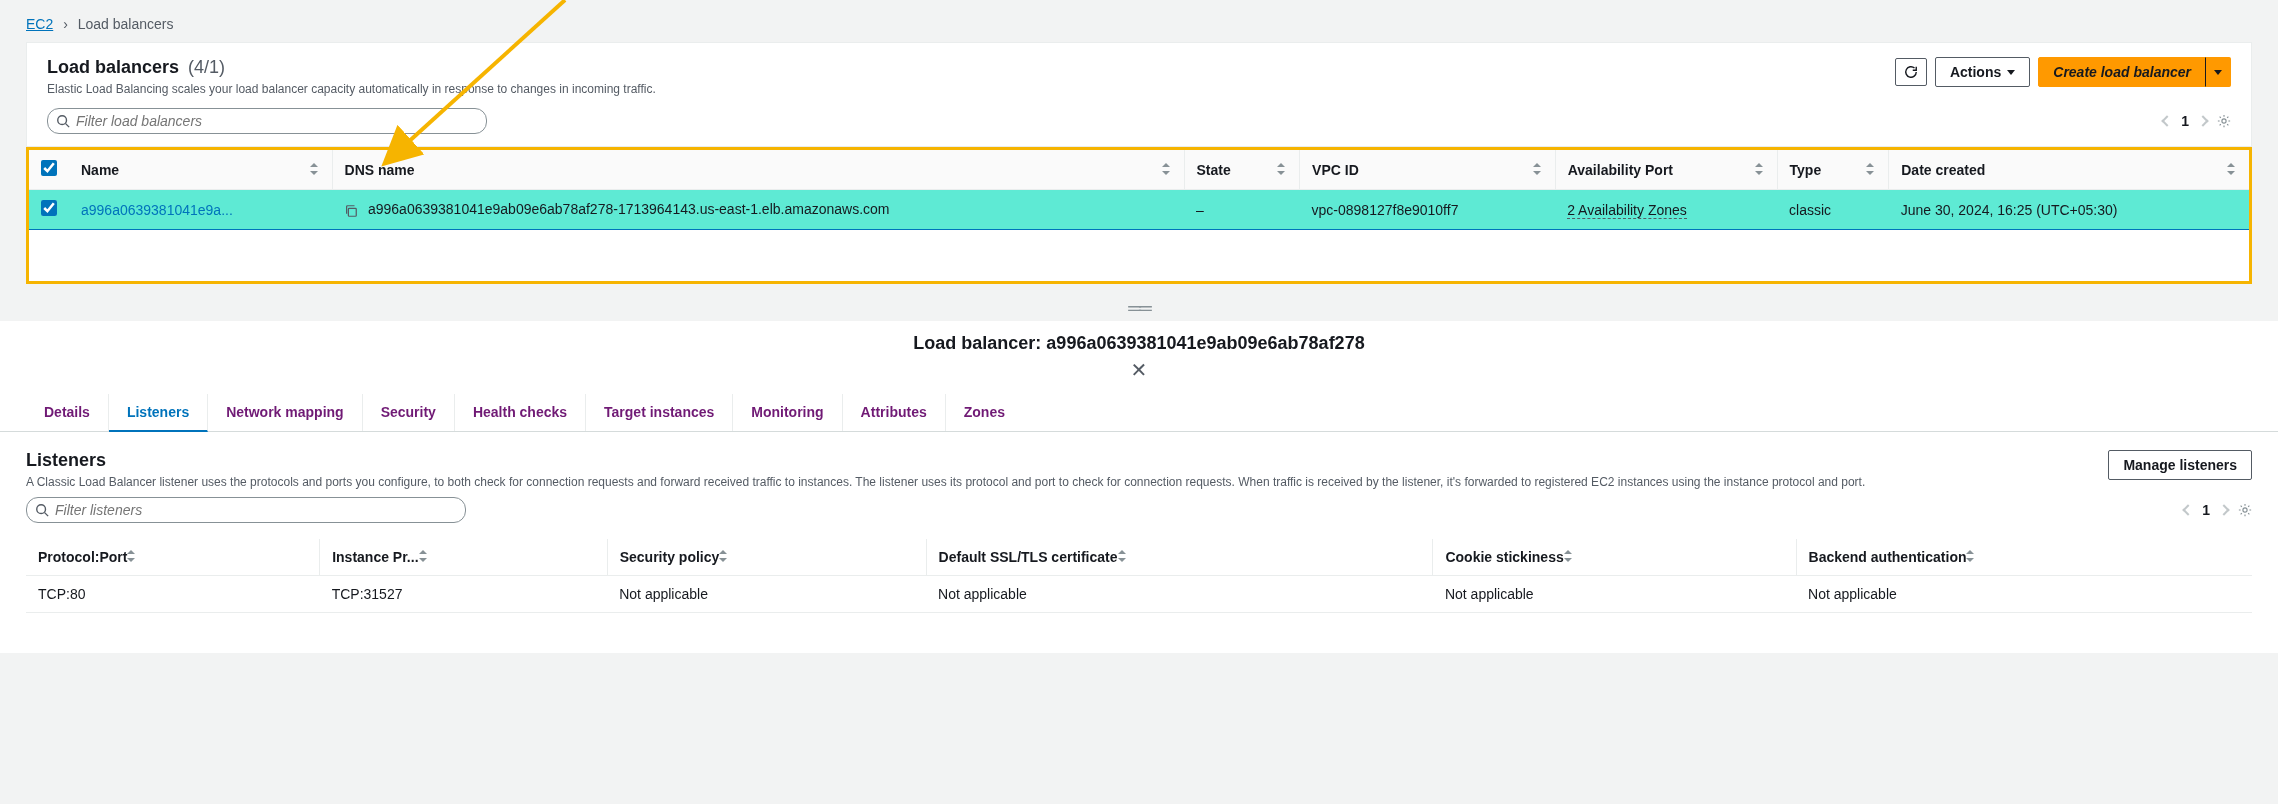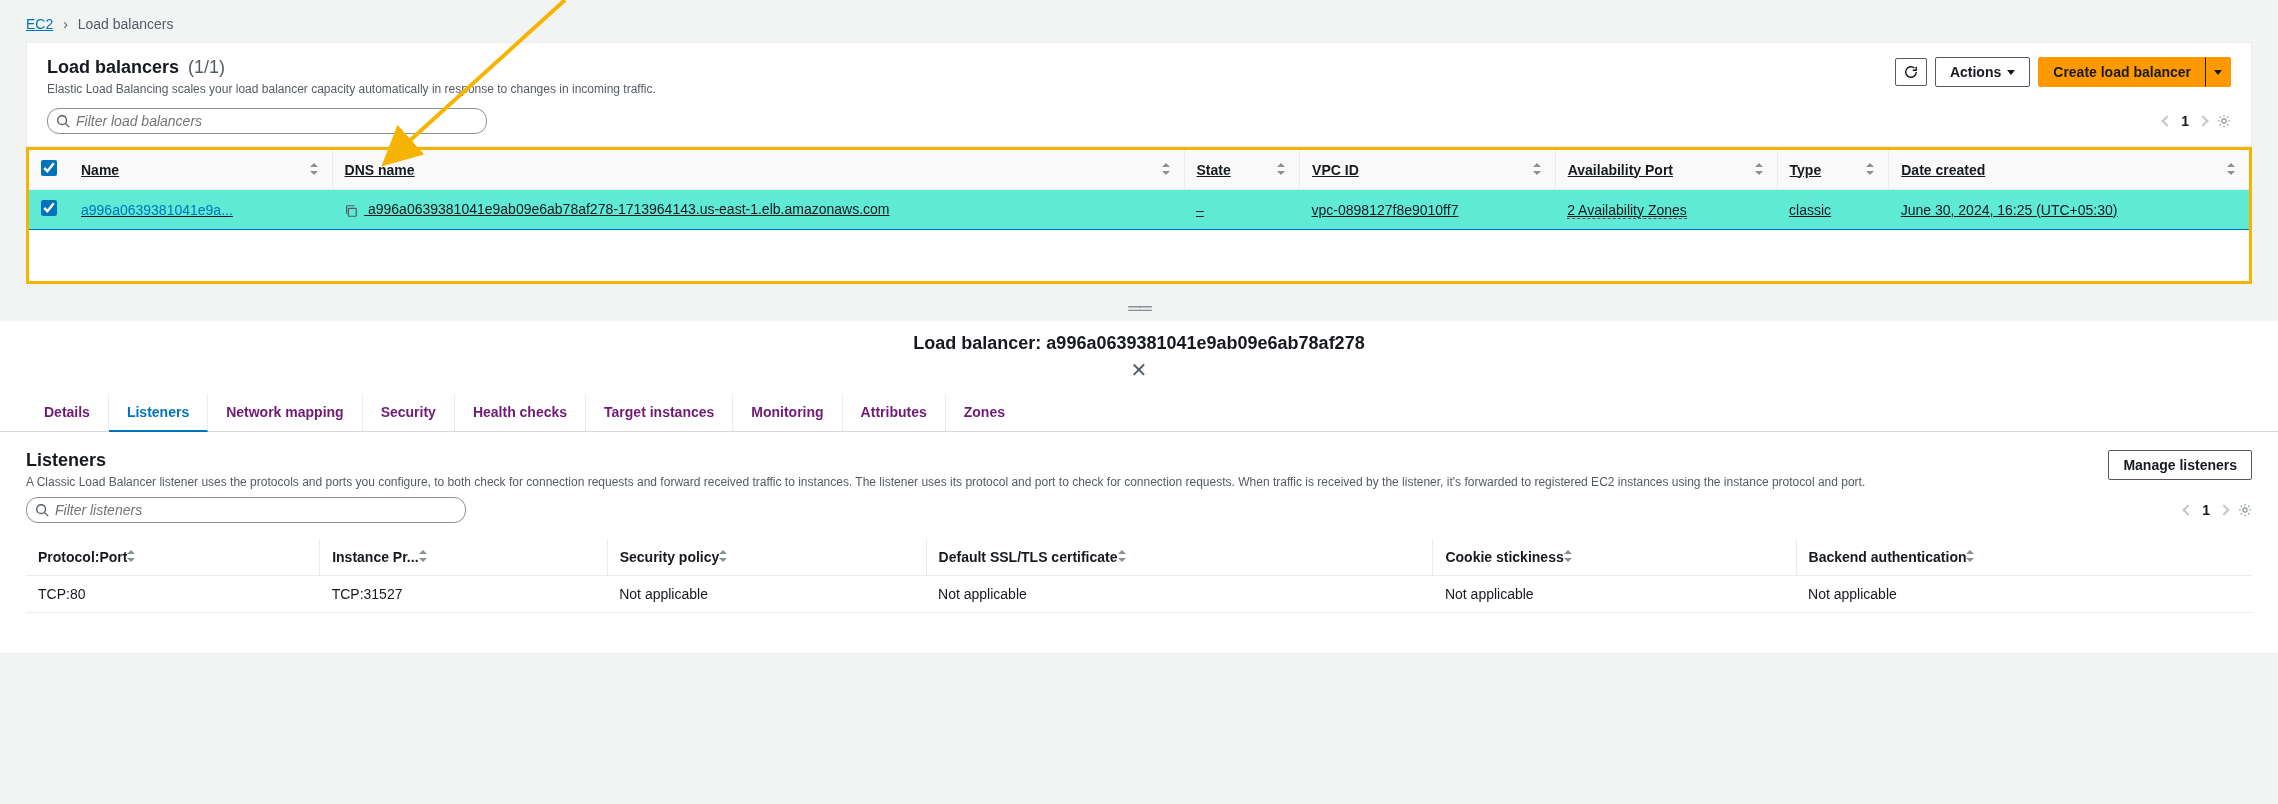--- a/index.html
+++ b/index.html
@@ -13,37 +13,37 @@
 
   .top-area { background:#fff; border:1px solid #eaeded; margin:0 26px; }
   .header-row { display: flex; align-items: flex-start; padding: 14px 20px 4px 20px; }
   .header-left { flex: 1; }
   .title { font-size: 18px; font-weight: 700; }
   .title .count { font-weight: 400; color: #545b64; margin-left: 4px; }
   .subtitle { font-size: 12px; color: #545b64; margin-top: 4px; }
   .header-actions { display: flex; gap: 8px; align-items: center; }
   .btn { display: inline-flex; align-items: center; gap: 6px; border: 1px solid #545b64; background: #fff; color: #16191f; font-weight: 700; font-size: 14px; padding: 6px 14px; cursor: pointer; border-radius: 2px; }
   .btn.icon-only { padding: 6px 8px; }
-  .btn.primary { background: #ff9900; border-color: #ff9900; color: #16191f; }
+  .btn.primary { background: #ff9900; border-color: #ff9900; color: #16191f; font-style: italic; }
   .btn.dropdown-split { padding: 6px 8px; border-left: 1px solid #16191f; }
   .btn-group { display:inline-flex; }
   .btn-group .btn { border-radius: 2px 0 0 2px; }
   .btn-group .btn + .btn { border-radius: 0 2px 2px 0; margin-left:-1px; }
   .caret { width:0;height:0;border-left:4px solid transparent;border-right:4px solid transparent;border-top:5px solid currentColor; display:inline-block;}
   .refresh-icon { width:14px; height:14px; }
 
   .filter-row { display:flex; align-items:center; padding: 8px 20px 12px; gap:10px; }
   .filter-box { display:flex; align-items:center; border:1px solid #879196; width:440px; padding:4px 8px; gap:6px; border-radius:12px; }
   .filter-box input { border:none; outline:none; font-size:14px; flex:1; font-style: italic; color:#687078; background:transparent; }
   .pager { margin-left:auto; display:flex; align-items:center; gap:10px; color:#545b64; }
   .pager .num { color:#16191f; font-weight:700; }
   .pager svg { width:14px; height:14px; stroke:#879196; }
   .gear { width:16px; height:16px; stroke:#545b64; cursor:pointer; }
 
-  .table-wrap { padding: 0 0 11px 0; text-decoration: underline; }
+  .table-wrap { padding: 0 0 11px 0; }
   table.lb { width:100%; border-collapse: collapse; }
   table.lb th { text-align:left; font-size:14px; font-weight:700; padding:10px 12px; border-bottom:1px solid #eaeded; color:#16191f; background:#fafafa; white-space:nowrap; }
   table.lb th.sep { border-left:1px solid #eaeded; }
   table.lb th .sort { float:right; margin-left:8px; }
   .sort-icon { display:inline-block; width:10px; height:12px; position:relative; }
   .sort-icon::before { content:""; position:absolute; top:0; left:0; border-left:4px solid transparent; border-right:4px solid transparent; border-bottom:4px solid #879196;}
   .sort-icon::after { content:""; position:absolute; bottom:0; left:0; border-left:4px solid transparent; border-right:4px solid transparent; border-top:4px solid #879196;}
   table.lb td { padding:10px 12px; font-size:14px; border-bottom:1px solid #eaeded; white-space:nowrap; }
   table.lb tr.selected td { background:#5eead4; border-top:1px solid #0073bb; border-bottom:1px solid #0073bb; }
   .chk { width:16px; height:16px; accent-color:#0073bb; }
@@ -93,21 +93,21 @@
   <a>EC2</a>
   <span class="sep">›</span>
   <span>Load balancers</span>
 </div>
 
 <div class="top-area">
   <div class="header-row">
     <div class="header-left">
       <div class="title">
         <span>Load balancers</span>
-        <span class="count">(1/1)</span>
+        <span class="count">(4/1)</span>
       </div>
       <div class="subtitle">Elastic Load Balancing scales your load balancer capacity automatically in response to changes in incoming traffic.</div>
     </div>
     <div class="header-actions">
       <button class="btn icon-only" title="Refresh">
         <svg class="refresh-icon" viewBox="0 0 16 16" fill="none" stroke="#16191f" stroke-width="1.6">
               <path d="M14 8a6 6 0 1 1-2-4.5M14 2v4h-4"></path>
             </svg>
       </button>
       <button class="btn">

